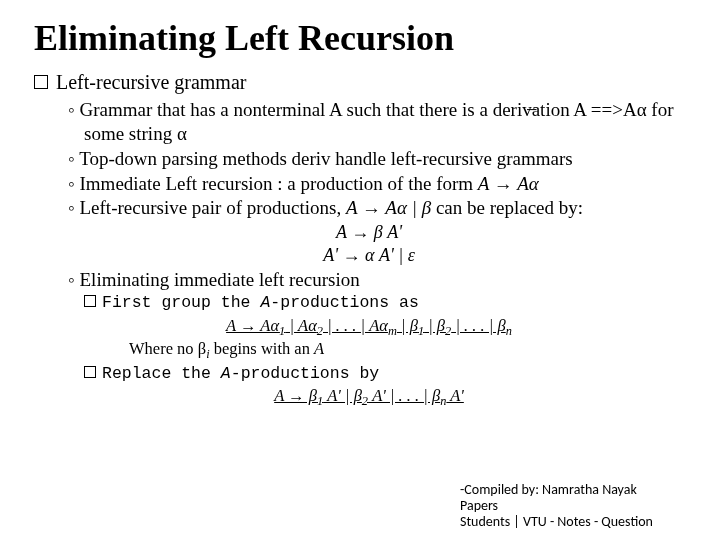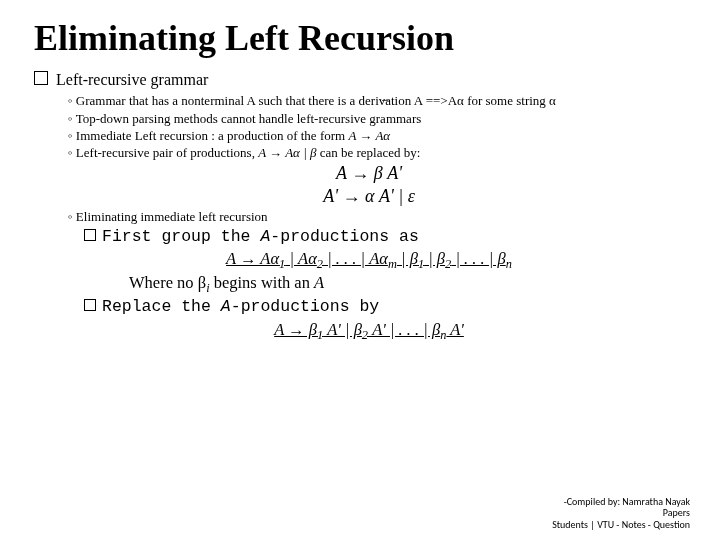--- a/index.html
+++ b/index.html
@@ -18,33 +18,33 @@
     padding: 18px 16px 12px 34px;
     position: relative;
   }
   .title {
     font-size: 36px;
     font-weight: bold;
     margin: 0 0 12px 0;
     line-height: 1.15;
   }
   .lvl1 {
-    font-size: 16px;
+    font-size: 20px;
     margin: 2px 0 4px 0;
   }
   .lvl1 .box {
     display: inline-block;
     width: 12px; height: 12px;
     border: 1.5px solid #000;
     margin-right: 8px;
     position: relative;
     top: 0px;
   }
   .lvl2 {
-    font-size: 13px;
+    font-size: 19px;
     margin: 1px 0 1px 34px;
     text-indent: -16px;
     padding-left: 16px;
     line-height: 1.25;
   }
   .lvl2::before {
     content: "◦ ";
   }
   .center {
     text-align: center;
@@ -77,40 +77,40 @@
     text-decoration: underline;
   }
   i { font-style: italic; }
   sub { font-size: 0.75em; font-style: italic; }
   .footer {
     position: absolute;
     right: 30px;
     bottom: 10px;
     width: 230px;
     font-family: Calibri, Arial, sans-serif;
-    font-size: 10px;
+    font-size: 14px;
     line-height: 1.15;
-    text-align: right;
+    text-align: left;
     color: #000;
   }
 </style>
 </head>
 <body>
 
 <div class="slide">
 
   <h1 class="title">Eliminating Left Recursion</h1>
 
   <div class="lvl1">
     <span class="box"></span><span>Left-recursive grammar</span>
   </div>
 
   <div class="lvl2">Grammar that has a nonterminal A such that there is a deriv̶ation   A ==&gt;Aα for some string α</div>
 
-  <div class="lvl2">Top-down parsing methods cannot handle left-recursive grammars</div>
+  <div class="lvl2">Top-down parsing methods deriv handle left-recursive grammars</div>
 
   <div class="lvl2">
     <span>Immediate Left recursion : a production of the form </span><i>A → Aα</i>
   </div>
 
   <div class="lvl2">
     <span>Left-recursive pair of productions,  </span><i>A → Aα | β</i><span>  can be replaced by:</span>
   </div>
 
   <div class="center"><i>A → β A'</i></div>

